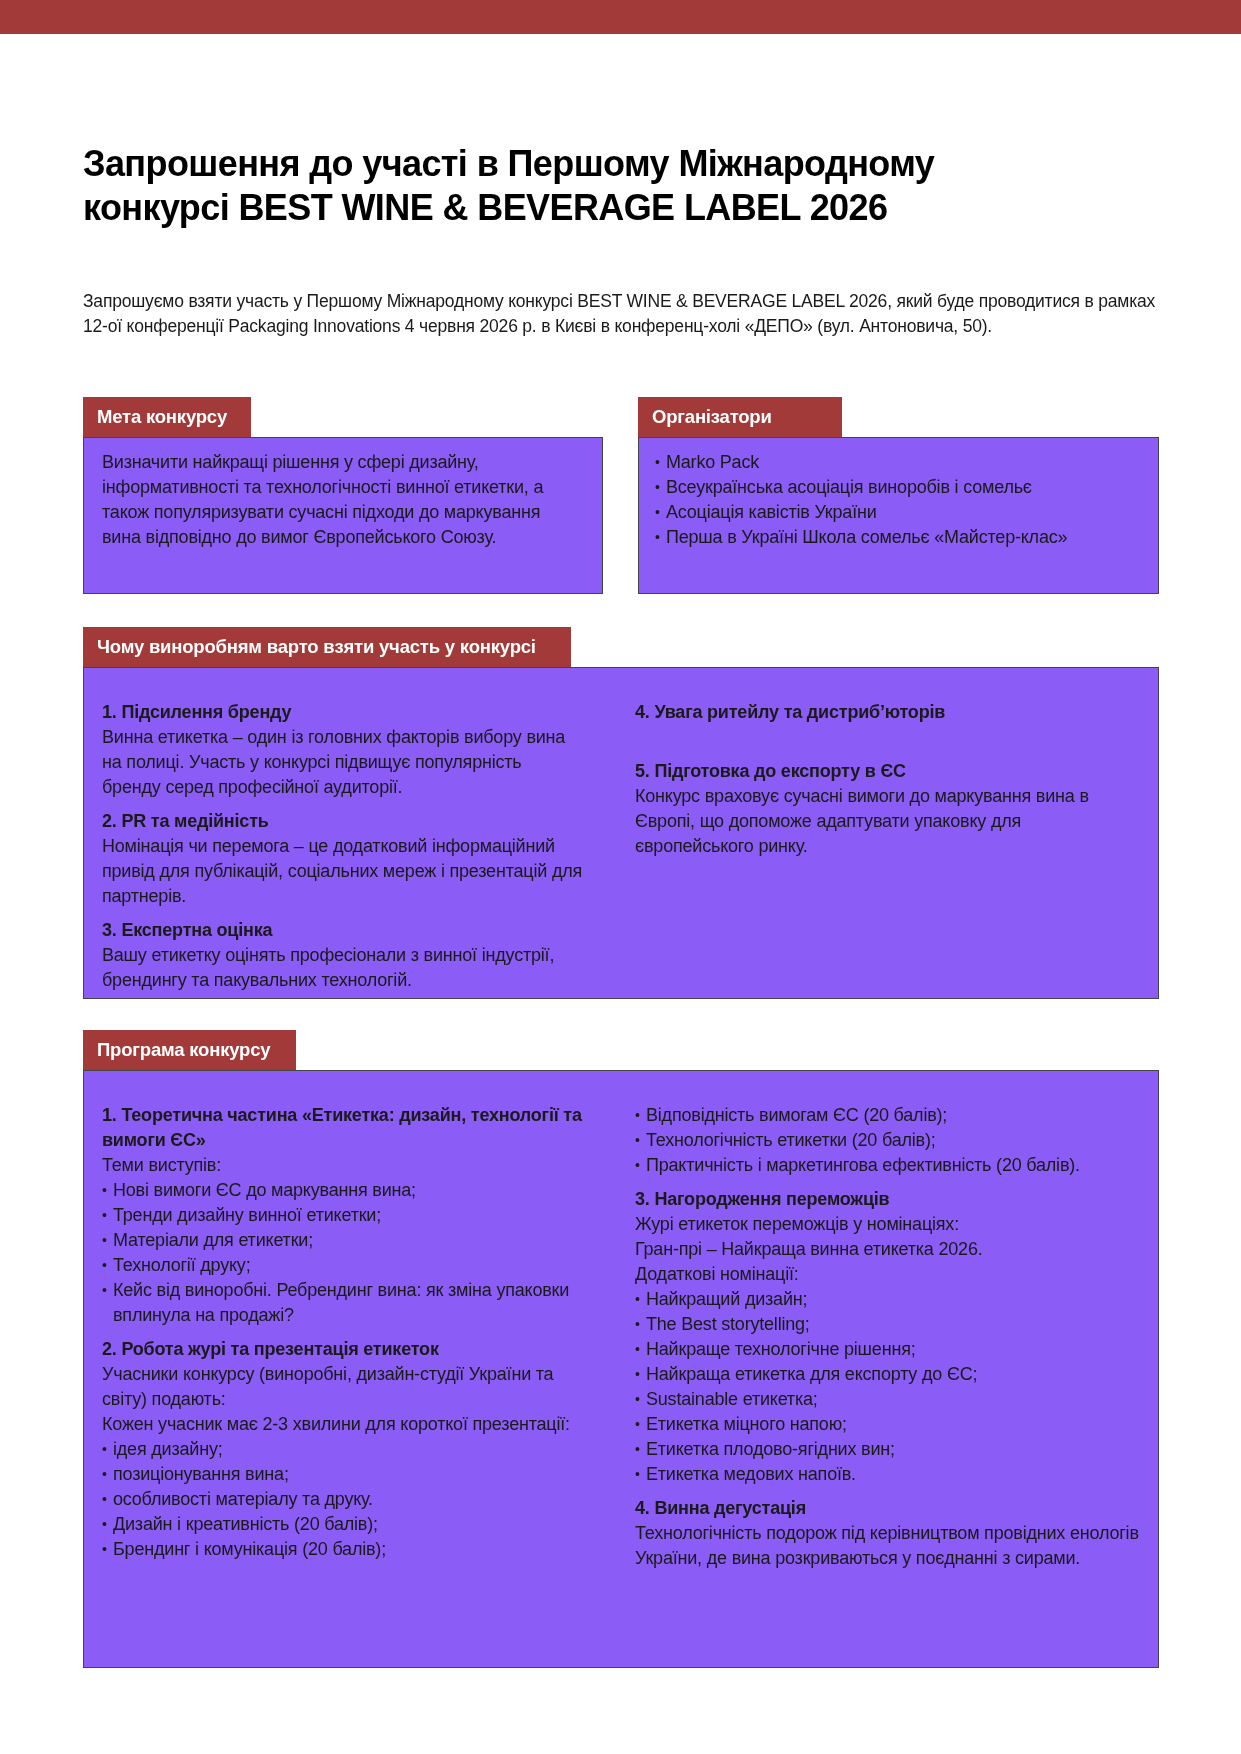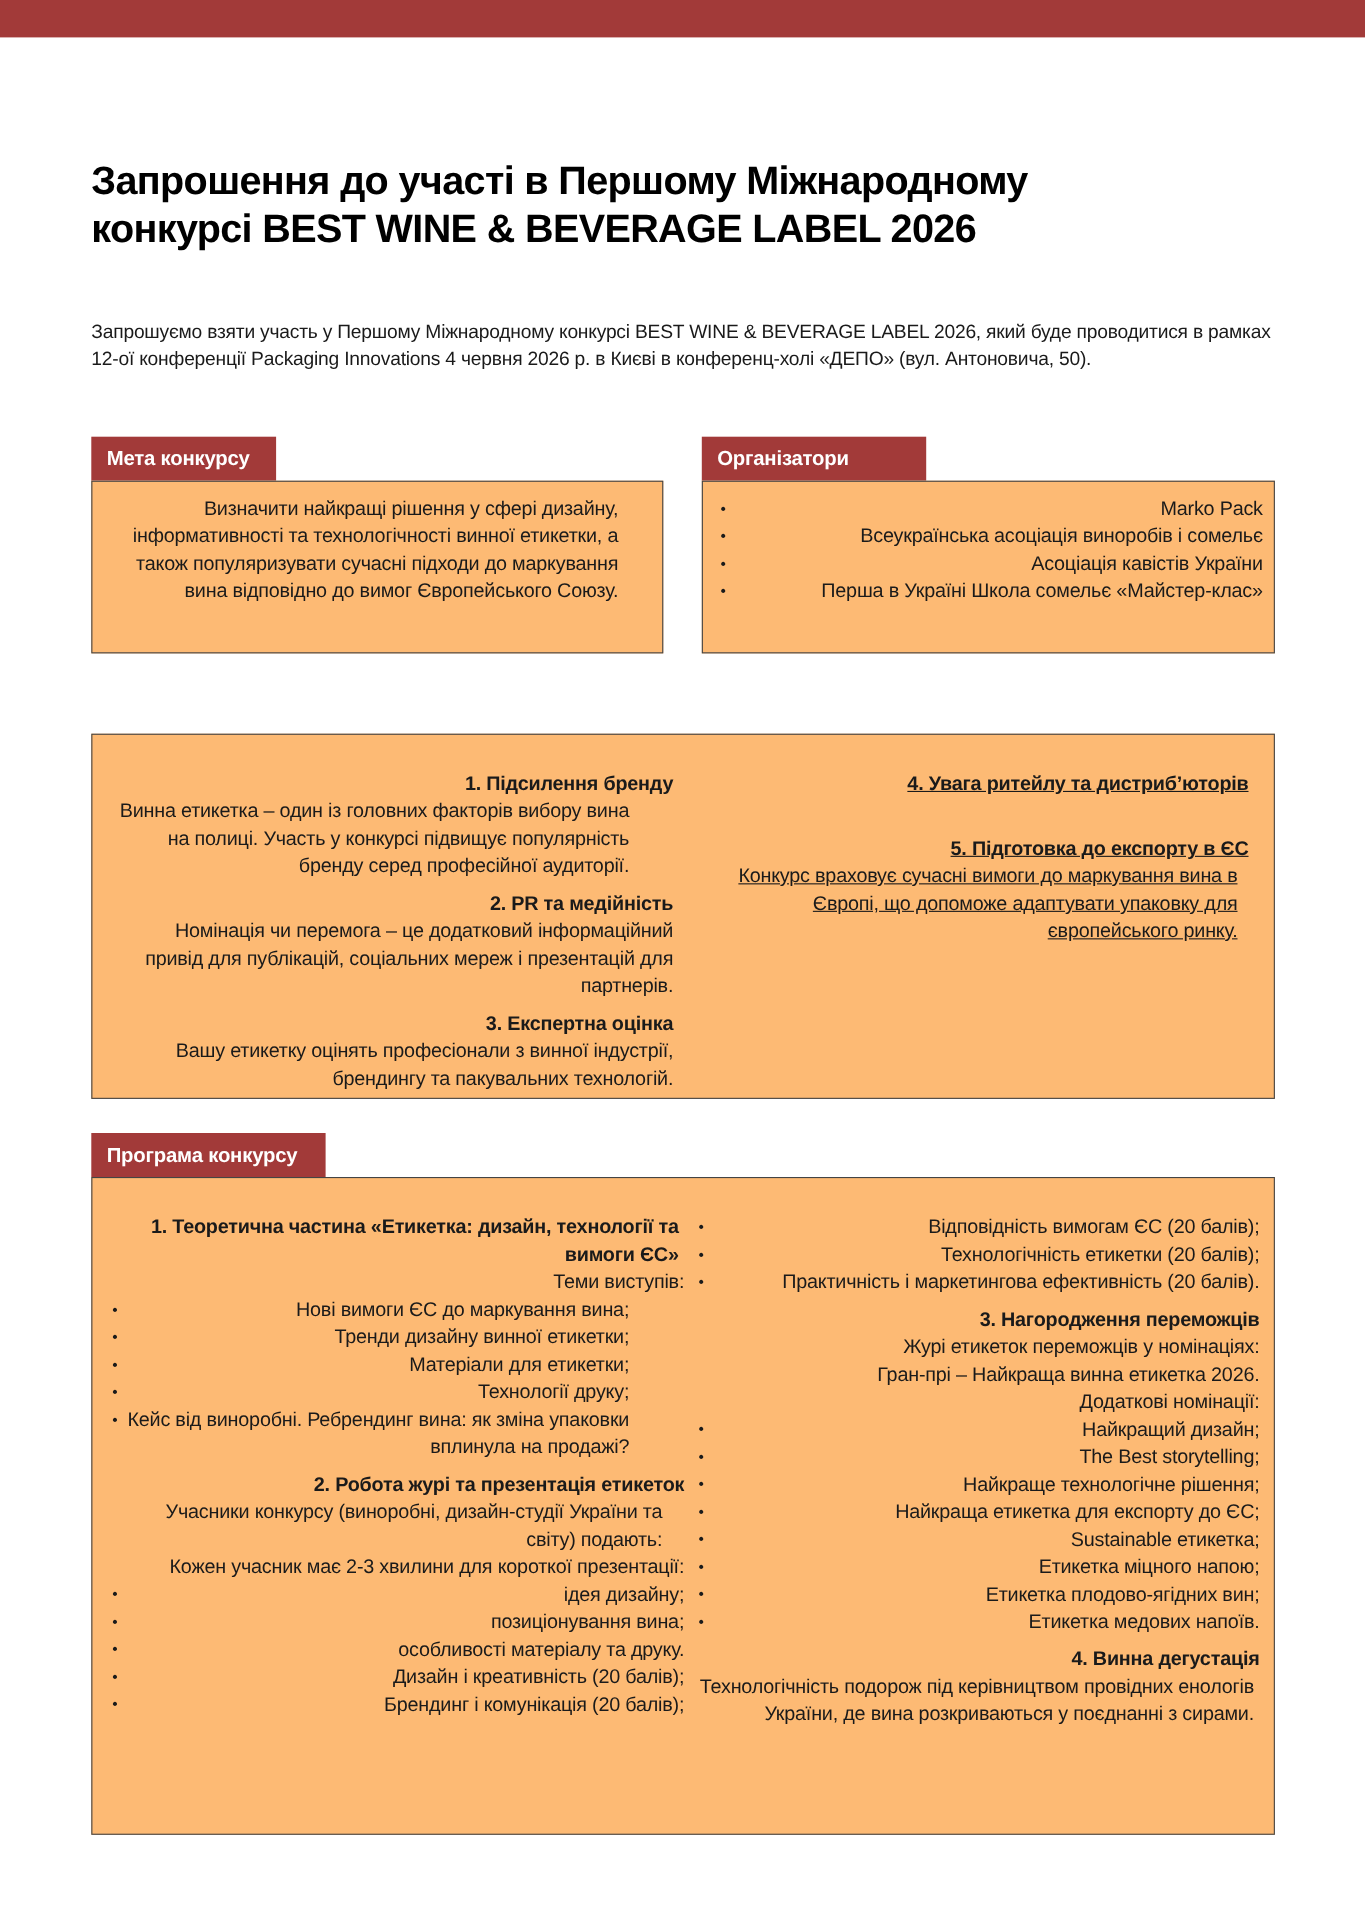--- a/index.html
+++ b/index.html
@@ -8,21 +8,21 @@
   .topbar { position: absolute; left: 0; top: 0; width: 1241px; height: 34px; background: #a23a39; }
   .title { position: absolute; left: 83px; top: 142px; width: 1000px; margin: 0;
            font-family: "Liberation Sans", sans-serif; font-weight: bold; font-size: 36px;
            line-height: 44px; color: #000000; letter-spacing: -0.6px; }
   .intro { position: absolute; left: 83px; top: 289px; width: 1080px; margin: 0;
            font-size: 17.5px; line-height: 25px; color: #1a1a1a; letter-spacing: -0.2px; }
   .section { position: absolute; }
   .tag { position: absolute; left: 0; top: 0; height: 40px; background: #a23a39; color: #fff;
          font-weight: bold; font-size: 18.5px; line-height: 40px; padding: 0 14px;
          box-sizing: border-box; white-space: nowrap; letter-spacing: -0.2px; }
-  .box { position: absolute; left: 0; top: 40px; border: 1.5px solid #444; box-sizing: border-box; background: #fdba74; text-align: right; }
+  .box { position: absolute; left: 0; top: 40px; border: 1.5px solid #444; box-sizing: border-box; background: #8b5cf6; }
   .body-text { font-size: 18px; line-height: 25px; color: #1a1a1a; letter-spacing: -0.2px; margin-top: 19px; }
   .col { position: absolute; }
   .item-head { font-weight: bold; font-size: 18px; line-height: 25px; margin: 0; letter-spacing: -0.2px; }
   .item-text { margin: 0; }
   .gap { height: 9px; }
   ul.bul { list-style: none; margin: 0; padding: 0; }
   ul.bul li { position: relative; padding-left: 11px; }
   ul.bul li::before { content: "•"; position: absolute; left: 0; top: 0; font-size: 14px; }
   .big-gap { height: 34px; }
 </style>
@@ -51,32 +51,33 @@
     <ul class="bul body-text" style="margin:12px 10px 0 16px;">
       <li>Marko Pack</li>
       <li>Всеукраїнська асоціація виноробів і сомельє</li>
       <li>Асоціація кавістів України</li>
       <li>Перша в Україні Школа сомельє «Майстер-клас»</li>
     </ul>
   </div>
 </div>
 
 <div class="section" style="left:83px; top:627px; width:1076px; height:372px;">
+  <div class="tag" style="width:488px;">Чому виноробням варто взяти участь у конкурсі</div>
   <div class="box" style="width:1076px; height:332px;">
     <div class="col body-text" style="left:18px; top:13px; width:510px;">
       <p class="item-head">1. Підсилення бренду</p>
       <p class="item-text" style="width:470px;">Винна етикетка – один із головних факторів вибору вина на полиці. Участь у конкурсі підвищує популярність бренду серед професійної аудиторії.</p>
       <div class="gap"></div>
       <p class="item-head">2. PR та медійність</p>
       <p class="item-text">Номінація чи перемога – це додатковий інформаційний привід для публікацій, соціальних мереж і презентацій для партнерів.</p>
       <div class="gap"></div>
       <p class="item-head">3. Експертна оцінка</p>
       <p class="item-text">Вашу етикетку оцінять професіонали з винної індустрії, брендингу та пакувальних технологій.</p>
     </div>
-    <div class="col body-text" style="left:551px; top:13px; width:500px;text-decoration:underline;">
+    <div class="col body-text" style="left:551px; top:13px; width:500px;">
       <p class="item-head">4. Увага ритейлу та дистриб’юторів</p>
       <div class="big-gap"></div>
       <p class="item-head">5. Підготовка до експорту в ЄС</p>
       <p class="item-text" style="width:490px;">Конкурс враховує сучасні вимоги до маркування вина в Європі, що допоможе адаптувати упаковку для європейського ринку.</p>
     </div>
   </div>
 </div>
 
 <div class="section" style="left:83px; top:1030px; width:1076px; height:640px;">
   <div class="tag" style="width:213px;">Програма конкурсу</div>

